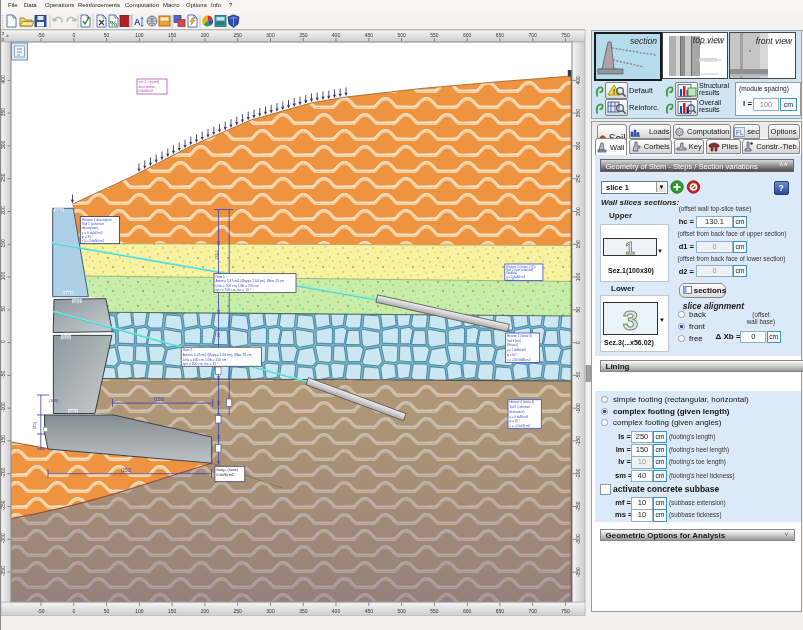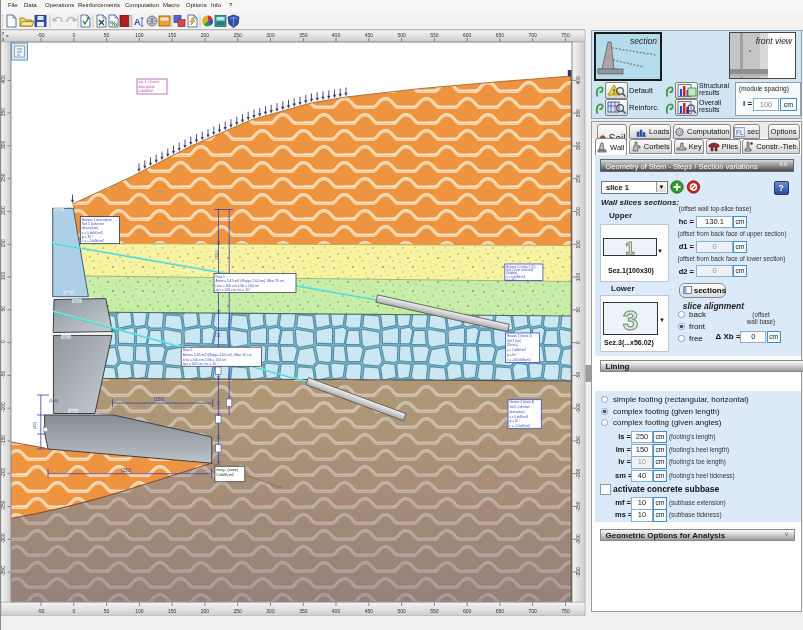--- a/index.html
+++ b/index.html
@@ -457,20 +457,34 @@
 <div id="panel" style="position:absolute;left:588px;top:30px;width:215px;height:584px;font-family:'Liberation Sans',sans-serif;">
 <div style="position:absolute;left:2px;top:0px;width:209px;height:87px;background:#cfe5f3;border:1px solid #8aa8bc;"></div>
 <div style="position:absolute;left:5px;top:2px;width:64px;height:45px;background:#b5dcea;border:2px solid #1b1b1b;"><svg width="64" height="45" viewBox="0 0 64 45">
           <polygon points="8,38 22,38 22,35 18,35 15,8 12,8 6,35 2,35 2,38" fill="#9aa2a8" stroke="#555" stroke-width="0.7"></polygon>
           <polygon points="12.5,9 14.5,9 17,34 7,34" fill="#c9a0a0" opacity="0.5"></polygon>
           <rect x="2" y="35" width="25" height="5" fill="#8f979d" stroke="#555" stroke-width="0.7"></rect>
           <line x1="16" y1="14" x2="60" y2="21" stroke="#888" stroke-width="1.5" stroke-dasharray="2,1.5"></line>
           <line x1="17" y1="26" x2="48" y2="33" stroke="#888" stroke-width="1.5" stroke-dasharray="2,1.5"></line>
           <text x="61" y="10" font-size="8.5" font-style="italic" fill="#222" text-anchor="end">section</text>
         </svg></div>
+<div style="position:absolute;left:73px;top:2px;width:64px;height:45px;background:#ffffff;border:1px solid #444;"><svg width="64" height="45" viewBox="0 0 64 45">
+          <rect x="6" y="3" width="7" height="40" fill="#b0b0b0"></rect>
+          <rect x="13" y="3" width="5" height="40" fill="#d8d8d8"></rect>
+          <rect x="18" y="3" width="4" height="40" fill="#8f8f8f"></rect>
+          <rect x="22" y="3" width="6" height="40" fill="#cacaca"></rect>
+          <rect x="28" y="3" width="9" height="40" fill="#a5a5a5"></rect>
+          <line x1="17.5" y1="3" x2="17.5" y2="43" stroke="#555" stroke-width="0.8"></line>
+          <line x1="28.5" y1="3" x2="28.5" y2="43" stroke="#555" stroke-width="0.8"></line>
+          <line x1="33" y1="10" x2="60" y2="10" stroke="#aaa" stroke-width="0.8"></line>
+          <line x1="33" y1="27" x2="58" y2="27" stroke="#bbb" stroke-width="0.8"></line>
+          <line x1="33" y1="41" x2="56" y2="41" stroke="#bbb" stroke-width="0.8"></line>
+          <rect x="36" y="25" width="18" height="3.5" fill="#dadada"></rect>
+          <text x="61" y="10" font-size="8.5" font-style="italic" fill="#222" text-anchor="end">top view</text>
+        </svg></div>
 <div style="position:absolute;left:140px;top:2px;width:65px;height:45px;background:#ffffff;border:1px solid #444;"><svg width="65" height="45" viewBox="0 0 65 45">
           <rect x="0" y="0" width="38" height="45" fill="#c6c6c6"></rect>
           <rect x="10" y="0" width="3" height="45" fill="#a2a2a2"></rect>
           <rect x="30" y="0" width="8" height="45" fill="#d8d8d8"></rect>
           <rect x="0" y="36" width="38" height="5" fill="#8f8f8f"></rect>
           <rect x="0" y="41" width="38" height="2.5" fill="#b5b5b5"></rect>
           <circle cx="20" cy="18" r="0.9" fill="#777"></circle>
           <text x="62" y="11" font-size="8.5" font-style="italic" fill="#222" text-anchor="end">front view</text>
         </svg></div>
 <div style="position:absolute;left:6px;top:53px;white-space:nowrap;"><svg width="9" height="12" viewBox="0 0 9 12">
@@ -530,21 +544,21 @@
 <div style="position:absolute;left:2px;top:91px;width:209px;height:489px;background:#ffffff;border:1px solid #9a9a9a;"></div>
 <div style="position:absolute;left:3px;top:92px;width:207px;height:16px;background:#ececec;"></div>
 <div style="position:absolute;left:8px;top:94px;width:29.5px;height:28px;background:linear-gradient(#fefefe,#d4d4d4);border:1px solid #888;border-radius:3px 3px 0 0;font-size:10px;color:#111;display:flex;align-items:center;justify-content:center;gap:2px;box-sizing:border-box;">
         <svg width="11" height="10" viewBox="0 0 11 10">
           <path d="M2,8 Q1,4 4,3 Q6,1 8,3 Q10,4 9,6 Q9,9 6,8.5 Q3,9.5 2,8 Z" fill="#a0522d" stroke="#5a2d0d" stroke-width="0.7"></path>
           <circle cx="4" cy="5" r="0.8" fill="#713a15"></circle>
           <circle cx="7" cy="6" r="0.7" fill="#d2691e"></circle>
         </svg>
         <span>Soil</span>
       </div>
-<div style="position:absolute;left:39.5px;top:94px;width:42px;height:15px;background:linear-gradient(#fefefe,#d4d4d4);border:1px solid #888;border-radius:3px 3px 0 0;font-size:7.5px;color:#111;display:flex;align-items:center;justify-content:flex-end;gap:2px;box-sizing:border-box;">
+<div style="position:absolute;left:39.5px;top:94px;width:42px;height:15px;background:linear-gradient(#fefefe,#d4d4d4);border:1px solid #888;border-radius:3px 3px 0 0;font-size:7.5px;color:#111;display:flex;align-items:center;justify-content:space-between;gap:2px;box-sizing:border-box;">
         <svg width="11" height="10" viewBox="0 0 11 10">
           <path d="M1,9 L1,5 L3,5 L3,9 M4,9 L4,3 L6,3 L6,9 M7,9 L7,5.5 L9,5.5 L9,9" fill="#3355bb" stroke="#223a88" stroke-width="0.5"></path>
           <line x1="0.5" y1="9.3" x2="10" y2="9.3" stroke="#223a88" stroke-width="0.8"></line>
         </svg>
         <span>Loads</span>
       </div>
 <div style="position:absolute;left:83.5px;top:94px;width:58.5px;height:15px;background:linear-gradient(#fefefe,#d4d4d4);border:1px solid #888;border-radius:3px 3px 0 0;font-size:7.5px;color:#111;display:flex;align-items:center;justify-content:center;gap:2px;box-sizing:border-box;">
         <svg width="11" height="10" viewBox="0 0 11 10">
           <circle cx="5.5" cy="5" r="3.6" fill="#cfd4d8" stroke="#667" stroke-width="0.8"></circle>
           <circle cx="5.5" cy="5" r="1.4" fill="#fff" stroke="#667" stroke-width="0.7"></circle>
@@ -669,21 +683,21 @@
       </div>
 <div style="position:absolute;left:5.5px;top:361.2px;width:206px;height:131.3px;background:#dce9f8;"></div>
 <svg style="position:absolute;left:12px;top:366.4px" width="7" height="7" viewBox="0 0 7 7">
         <circle cx="3.5" cy="3.5" r="3.1" fill="#fff" stroke="#8a9aa8" stroke-width="0.9"></circle>
       </svg>
 <div style="position:absolute;left:24px;top:365px;white-space:nowrap;font-size:8px;color:#111;">simple footing (rectangular, horizontal)</div>
 <svg style="position:absolute;left:12px;top:377.9px" width="7" height="7" viewBox="0 0 7 7">
         <circle cx="3.5" cy="3.5" r="3.1" fill="#fff" stroke="#8a9aa8" stroke-width="0.9"></circle>
         <circle cx="3.5" cy="3.5" r="1.8" fill="#2a4a9b"></circle>
       </svg>
-<div style="position:absolute;left:24px;top:376.5px;white-space:nowrap;font-size:8px;color:#111;">complex footing (given length)</div>
+<div style="position:absolute;left:24px;top:376.5px;white-space:nowrap;font-size:8px;color:#111;font-weight:bold;">complex footing (given length)</div>
 <svg style="position:absolute;left:12px;top:389.1px" width="7" height="7" viewBox="0 0 7 7">
         <circle cx="3.5" cy="3.5" r="3.1" fill="#fff" stroke="#8a9aa8" stroke-width="0.9"></circle>
       </svg>
 <div style="position:absolute;left:24px;top:388px;white-space:nowrap;font-size:8px;color:#111;">complex footing (given angles)</div>
 <div style="position:absolute;left:26px;top:401.7px;white-space:nowrap;font-size:7.5px;font-weight:bold;color:#111;width:16px;text-align:right;">ls =</div>
 <div style="position:absolute;left:42px;top:400.7px;width:20px;height:10.7px;background:#ffffff;border:1px solid #8ab0cc;font-size:7.5px;color:#222;text-align:center;line-height:10.7px;">250</div>
 <div style="position:absolute;left:64px;top:400.7px;width:12px;height:10.7px;background:#f4fafd;border:1px solid #3f8fbf;font-size:6.8px;color:#222;text-align:center;line-height:10.7px;">cm</div>
 <div style="position:absolute;left:80px;top:402.7px;white-space:nowrap;font-size:6.3px;color:#333;">(footing's length)</div>
 <div style="position:absolute;left:26px;top:415.1px;white-space:nowrap;font-size:7.5px;font-weight:bold;color:#111;width:16px;text-align:right;">lm =</div>
 <div style="position:absolute;left:42px;top:414.1px;width:20px;height:10.7px;background:#ffffff;border:1px solid #8ab0cc;font-size:7.5px;color:#222;text-align:center;line-height:10.7px;">150</div>

